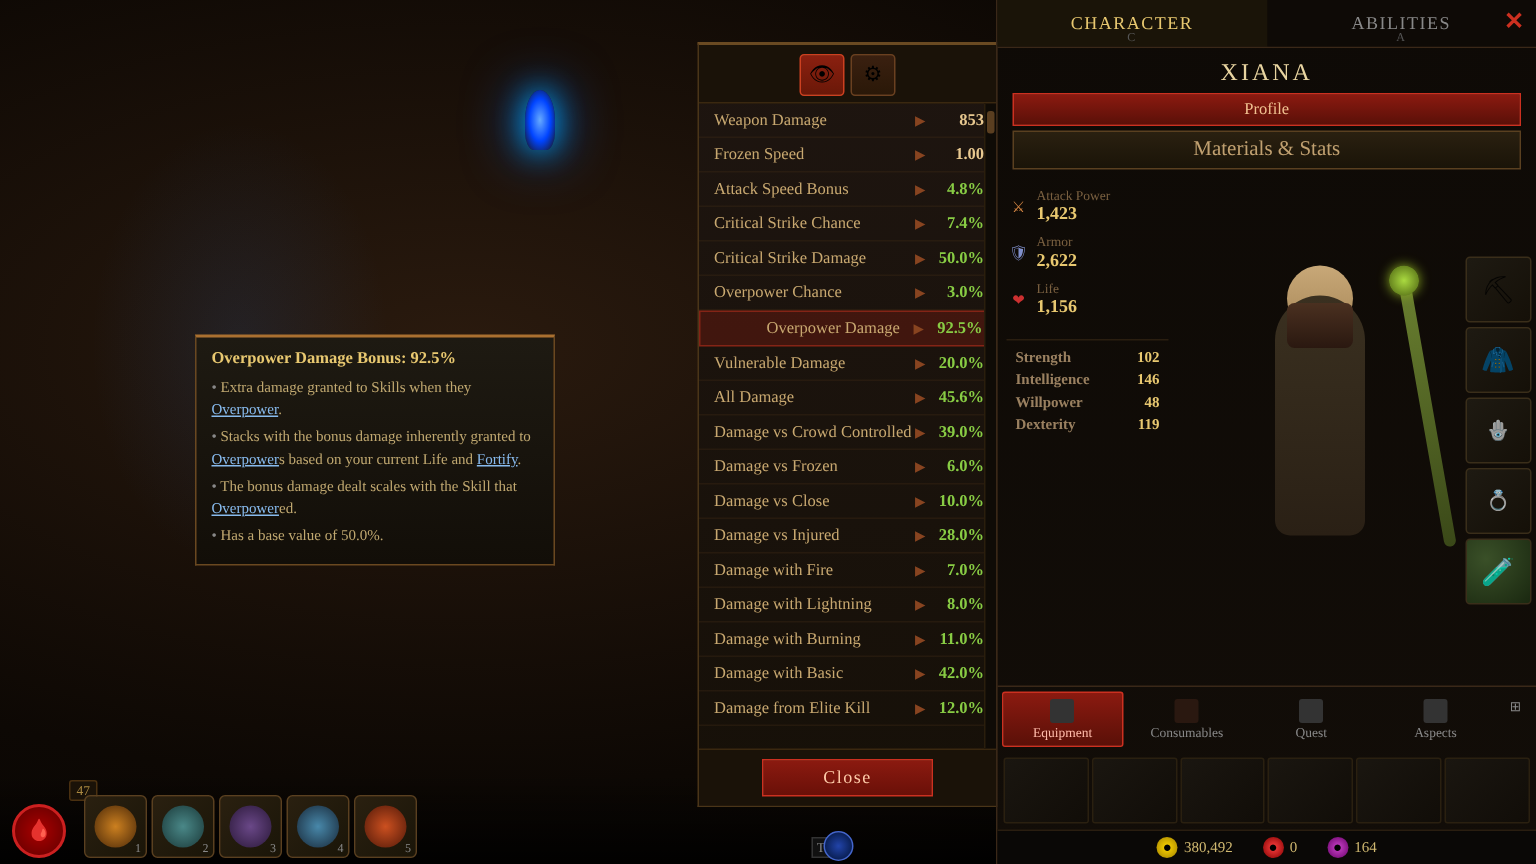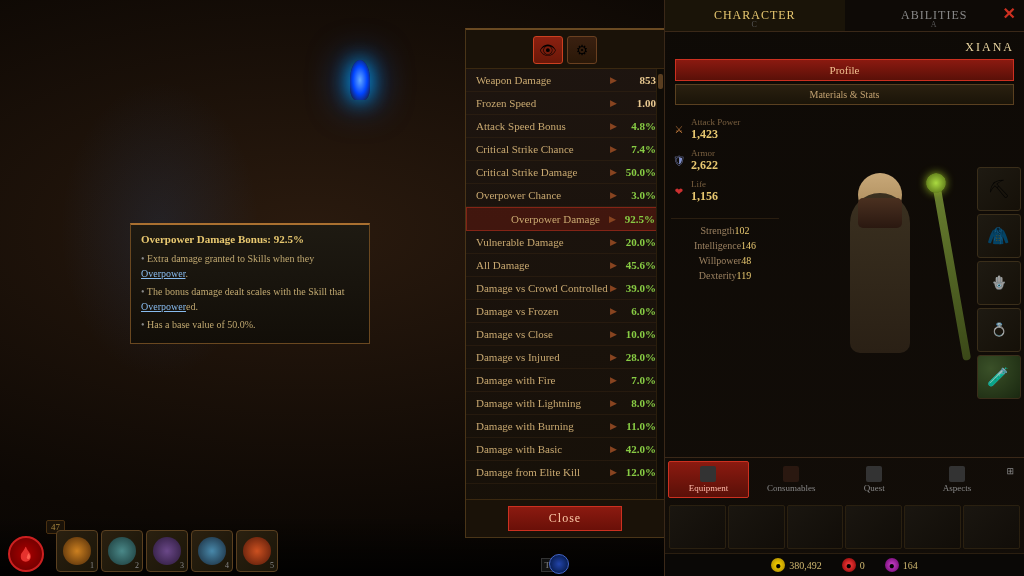--- a/index.html
+++ b/index.html
@@ -279,25 +279,24 @@
       font-weight: bold;
     }
 
     
     .char-info-section {
       padding: 8px 10px 4px;
       text-align: center;
     }
 
     .char-name {
-      font-size: 12px;
+      font-size: 16px;
       color: #e8d4a0;
       letter-spacing: 2px;
       font-family: 'Georgia', serif;
-      text-align: right;
     }
 
     .char-title {
       font-size: 10px;
       color: #7a6040;
       margin-top: 2px;
     }
 
     .profile-btn {
       background: linear-gradient(180deg, #8b1a10, #5a1008);
@@ -308,21 +307,21 @@
       cursor: pointer;
       margin-top: 4px;
       font-family: 'Georgia', serif;
       width: 100%;
     }
 
     .materials-btn {
       background: linear-gradient(180deg, #2a2010, #1a1408);
       border: 1px solid #5a4020;
       color: #c0a070;
-      font-size: 10px;
+      font-size: 14px;
       padding: 4px 20px;
       cursor: pointer;
       margin-top: 3px;
       font-family: 'Georgia', serif;
       width: 100%;
     }
 
     
     .char-visual-area {
       display: flex;
@@ -370,22 +369,23 @@
       font-weight: bold;
     }
 
     .attr-section {
       padding: 4px 6px;
       border-top: 1px solid #2a1e10;
     }
 
     .attr-row {
       display: flex;
-      justify-content: center;
+      justify-content: space-between;
       padding: 2px 0;
+      font-weight: bold;
     }
 
     .attr-name {
       font-size: 10px;
       color: #9a8060;
     }
 
     .attr-value {
       font-size: 10px;
       color: #e8c870;
@@ -743,20 +743,21 @@
 
   <div class="close-btn-bar">
     <button class="close-btn">Close</button>
   </div>
 </div>
 
 <div class="tooltip-popup">
   <div class="tooltip-title">Overpower Damage Bonus: 92.5%</div>
   <div id="tooltip-bullets">
       <div class="tooltip-bullet">Extra damage granted to Skills when they <span style="text-decoration:underline;color:#88bbee">Overpower</span>.</div>
+      <div class="tooltip-bullet">Stacks with the bonus damage inherently granted to <span style="text-decoration:underline;color:#88bbee">Overpower</span>s based on your current Life and <span style="text-decoration:underline;color:#88bbee">Fortify</span>.</div>
       <div class="tooltip-bullet">The bonus damage dealt scales with the Skill that <span style="text-decoration:underline;color:#88bbee">Overpower</span>ed.</div>
       <div class="tooltip-bullet">Has a base value of 50.0%.</div>
     </div>
 </div>
 
 <div class="char-panel">
 
   <div class="char-panel-tabs" style="position:relative">
     <div class="char-tab active">
       <span>CHARACTER</span>

